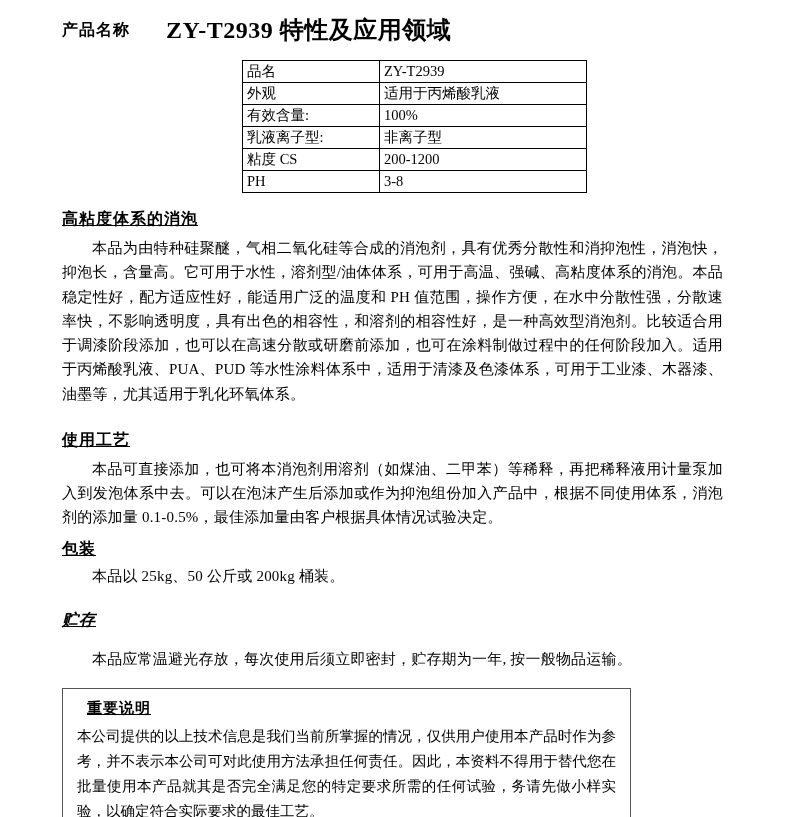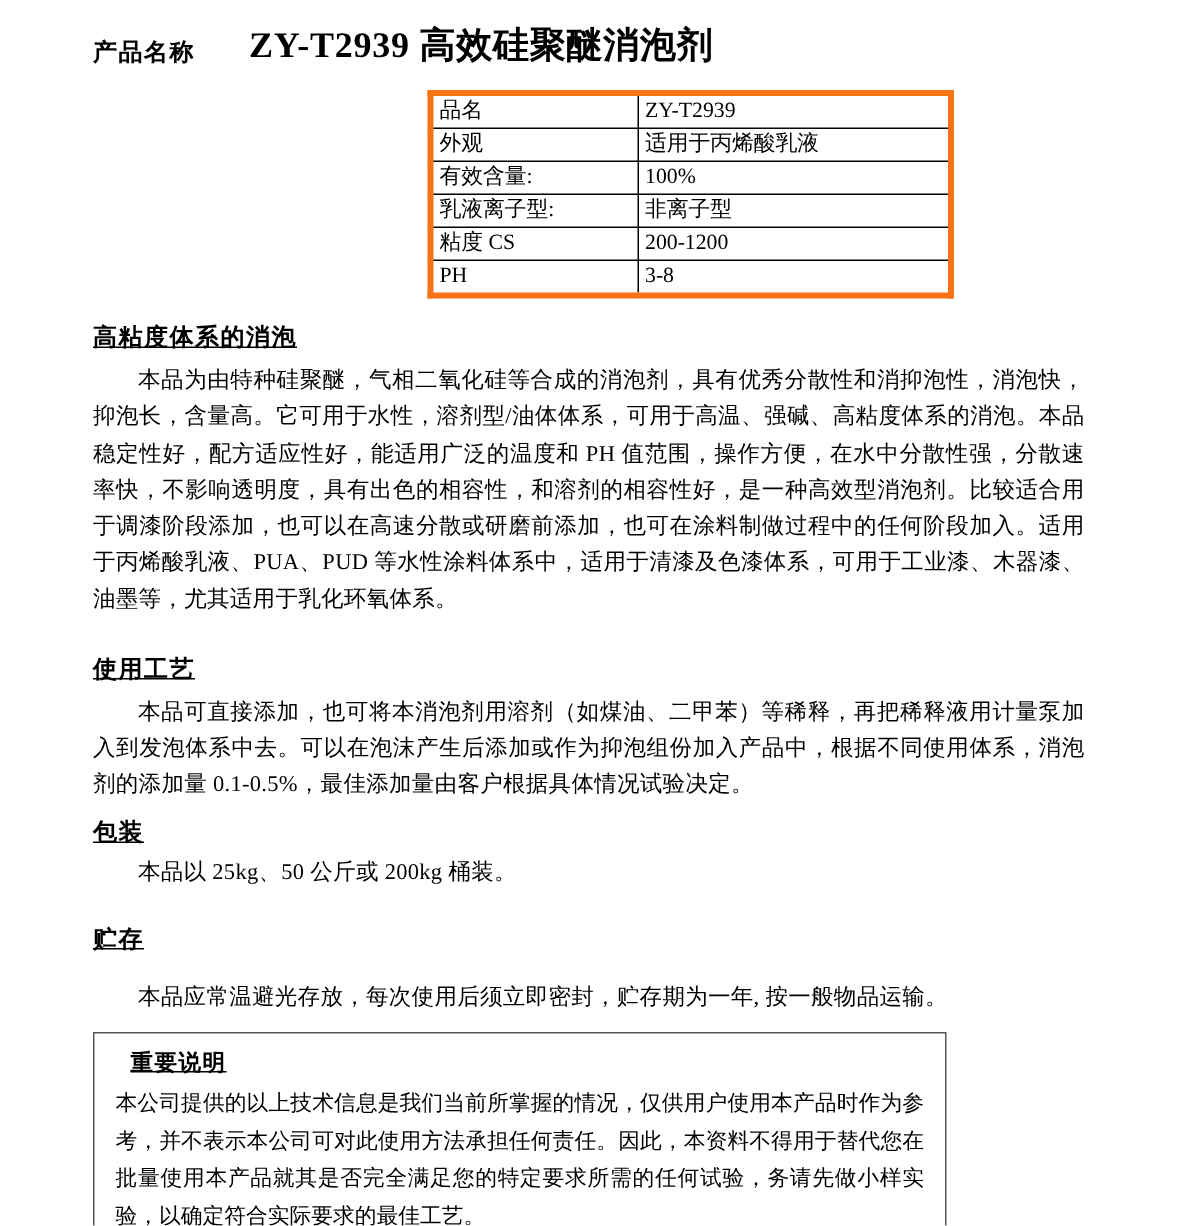--- a/index.html
+++ b/index.html
@@ -19,21 +19,21 @@
     position: relative;
     width: 785px;
     height: 817px;
     padding: 0;
     box-sizing: border-box;
   }
 
   
   .header {
     display: flex;
-    align-items: flex-end;
+    align-items: center;
     padding: 14px 0 0 62px;
   }
   .header-label {
     font-family: "Liberation Serif", "DejaVu Serif", serif;
     font-size: 16px;
     font-weight: bold;
     letter-spacing: 1px;
     white-space: nowrap;
   }
   .header-title {
@@ -52,32 +52,31 @@
     font-size: 16px;
     font-weight: bold;
     text-decoration: underline;
     margin: 0 0 0 62px;
     letter-spacing: 1px;
   }
   .sec-data { margin-top: 30px; }
   .sec-features { margin-top: 16px; }
   .sec-process { margin-top: 24px; }
   .sec-package { margin-top: 10px; }
-  .sec-storage { margin-top: 22px; }
+  .sec-storage { margin-top: 22px; font-style: italic; }
 
   
   .spec-table-wrap {
     margin: 14px 0 0 242px;
   }
   table.spec {
     border-collapse: collapse;
-    border: 4px solid #f97316;
+    border: 1px solid #f97316;
     width: 328px;
     table-layout: fixed;
-    margin-left: 43px;
   }
   table.spec td {
     border: 1px solid #000;
     height: 21px;
     padding: 0 4px;
     font-size: 14.5px;
     line-height: 21px;
     vertical-align: middle;
     font-family: "Liberation Serif", "DejaVu Serif", serif;
     white-space: nowrap;
@@ -131,21 +130,21 @@
 </style>
 </head>
 <body>
 
 <div class="page">
 
   <div class="header">
     <span class="header-label">产品名称</span>
     <span class="header-title">
       <span class="code">ZY-T2939</span>
-      <span>高效硅聚醚消泡剂</span>
+      <span>特性及应用领域</span>
     </span>
   </div>
 
 
   <div class="spec-table-wrap">
     <table class="spec">
       <tbody>
         <tr>
           <td class="key">品名</td>
           <td class="val">ZY-T2939</td>

